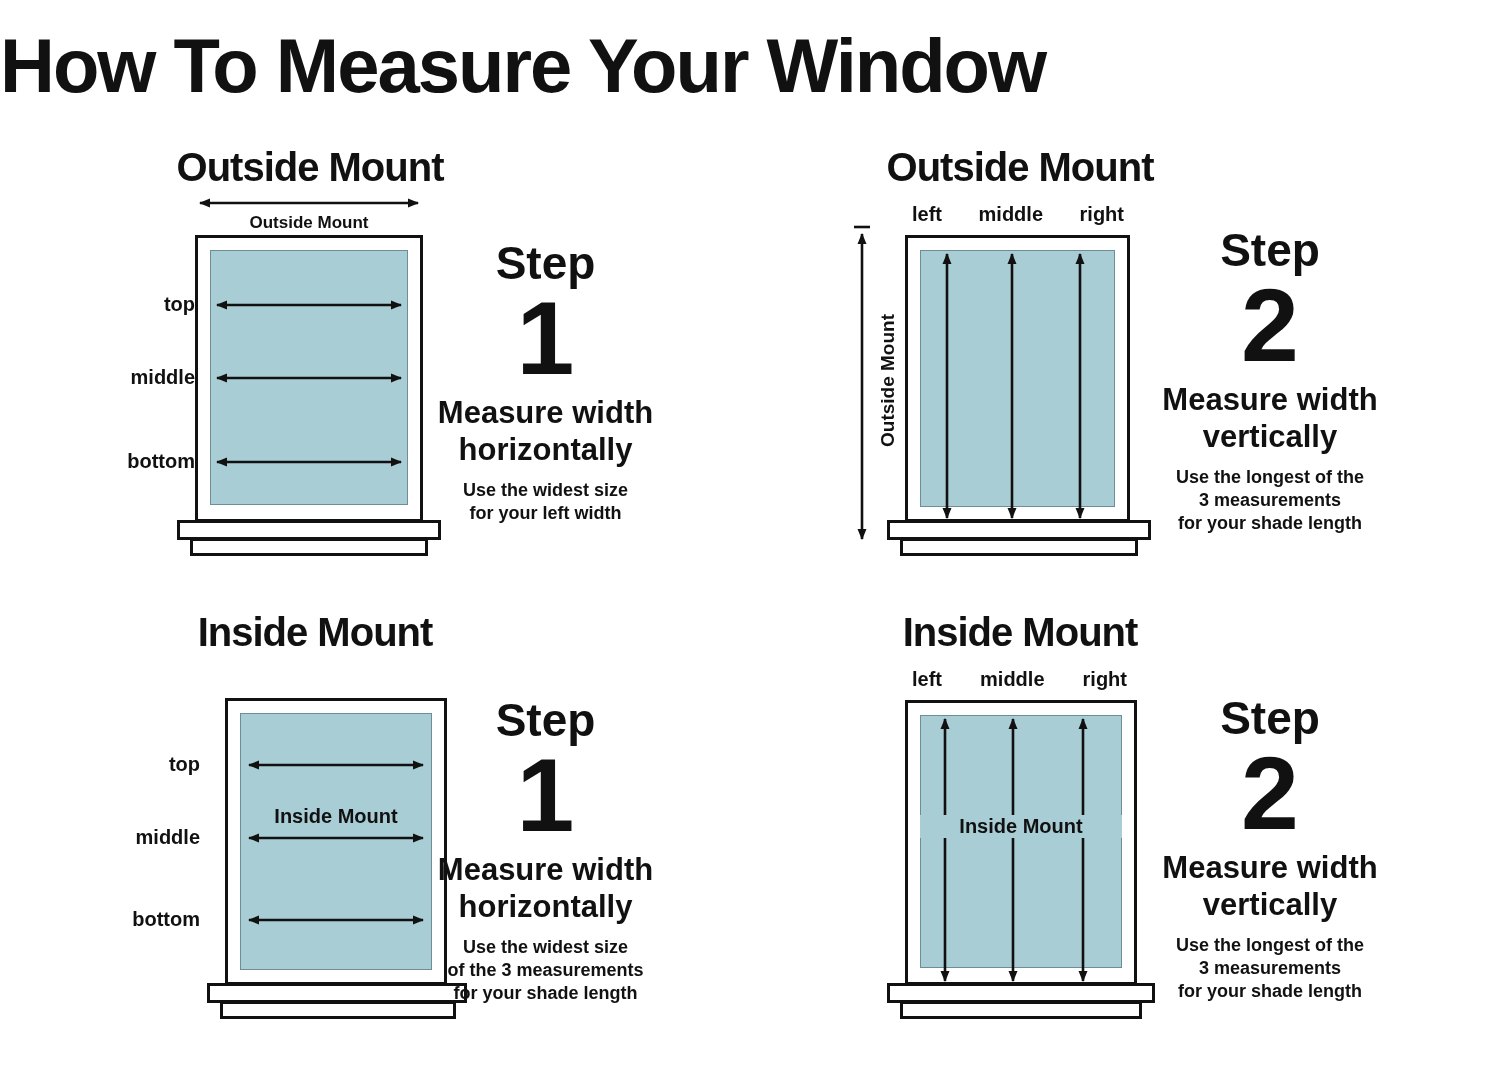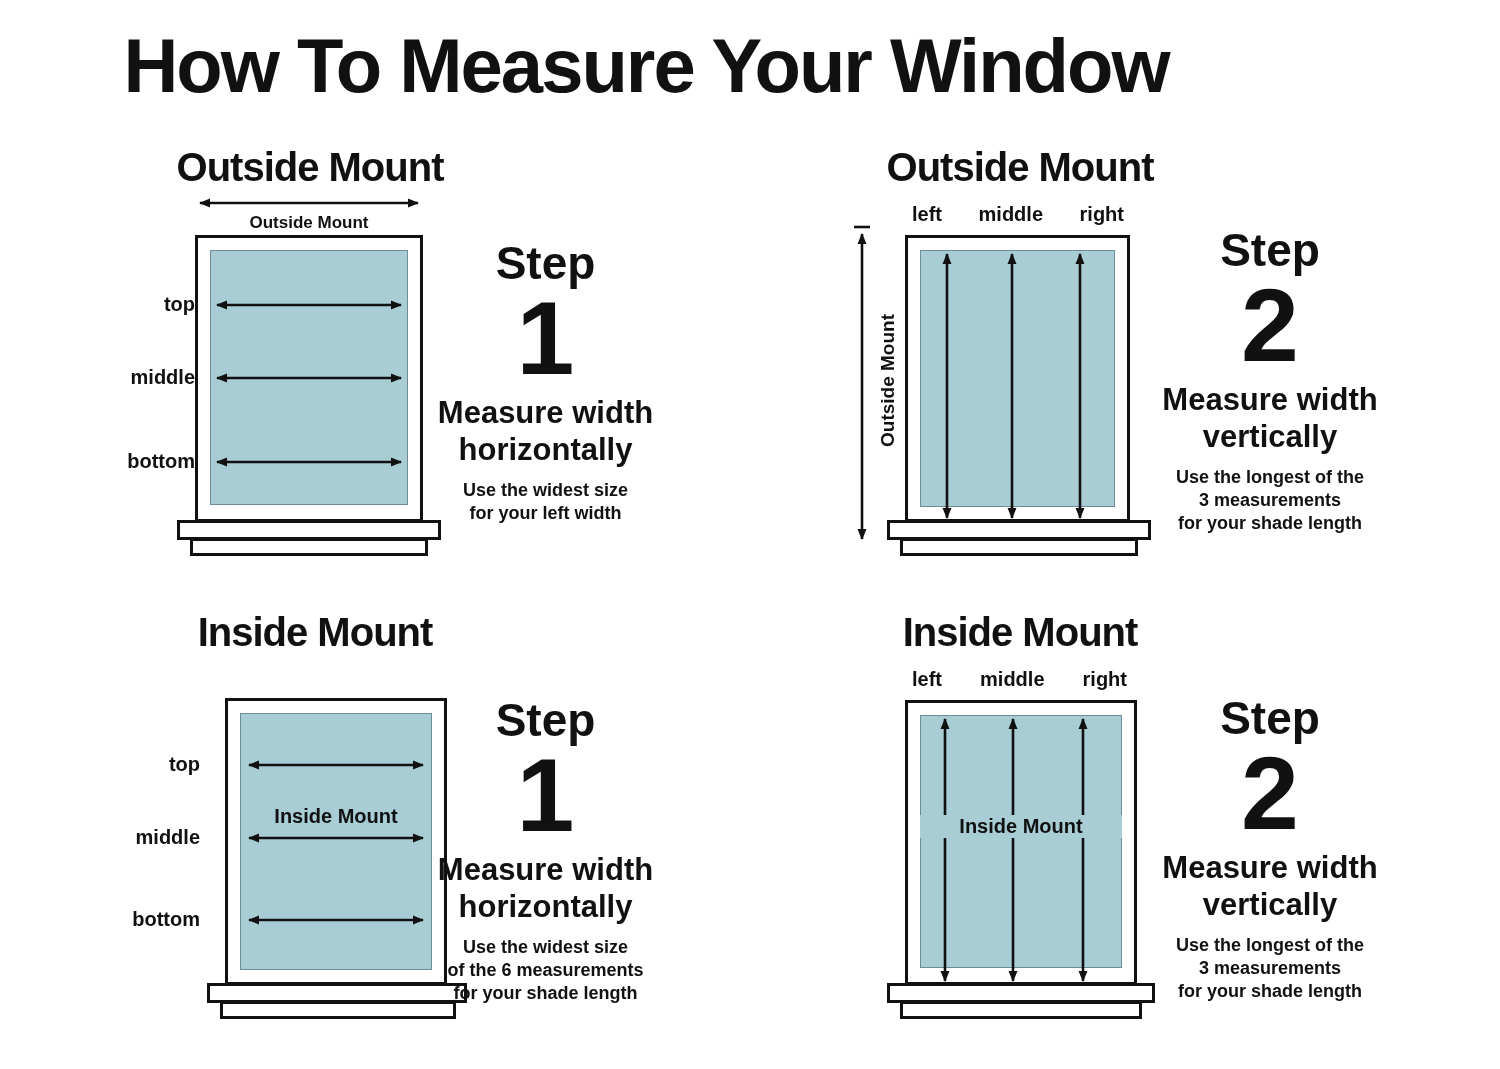--- a/index.html
+++ b/index.html
@@ -1,19 +1,19 @@
 <!DOCTYPE html>
 <html><head>
 <meta charset="utf-8">
 <style>
   * { box-sizing: border-box; margin: 0; padding: 0; }
   html, body { background: #ffffff; }
   body { font-family: "Liberation Sans", sans-serif; color: #111; }
   .page { position: relative; width: 1500px; height: 1069px; background: #fff; overflow: hidden; }
-  .page-title { position: absolute; left: 0; top: 22px; width: 1292px; text-align: center;
+  .page-title { position: absolute; left: 0; top: 22px; width: 1292px; 
                 font-size: 76px; font-weight: bold; letter-spacing: -2px; color: #111; }
   .panel { position: absolute; }
   .panel-heading { position: absolute; text-align: center; font-size: 40px; font-weight: bold;
                    letter-spacing: -1px; color: #111; }
   .frame { position: absolute; background: #fff; border: 3px solid #111; }
   .pane  { position: absolute; background: #a8cdd5; border: 1px solid #6f8d96; }
   .sill  { position: absolute; background: #fff; border: 3px solid #111; }
   .win-label { position: absolute; text-align: center; font-size: 17px; font-weight: bold; }
   .row-label { position: absolute; width: 105px; text-align: right; font-size: 20px; font-weight: bold; }
   .col-labels { position: absolute; display: flex; justify-content: space-between;
@@ -168,21 +168,21 @@
 
     <div class="step" style="left:338px;top:100px;width:295px">
       <div class="step-word">Step</div>
       <div class="step-num">1</div>
       <div class="step-desc">
         <div>Measure width</div>
         <div>horizontally</div>
       </div>
       <div class="step-note">
         <div>Use the widest size</div>
-        <div>of the 6 measurements</div>
+        <div>of the 3 measurements</div>
         <div>for your shade length</div>
       </div>
     </div>
   </section>
 
   <section class="panel" style="left:780px;top:595px;width:690px;height:470px">
     <div class="panel-heading" style="left:20px;top:15px;width:440px">Inside Mount</div>
 
     <div class="col-labels" style="left:132px;top:73px;width:215px">
       <span>left</span>

